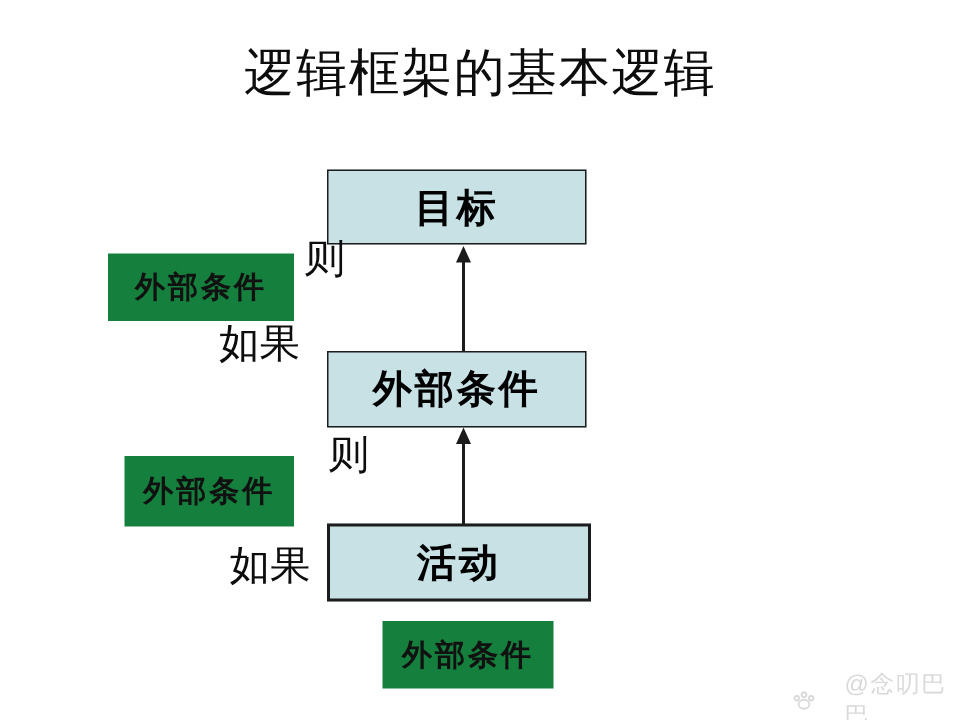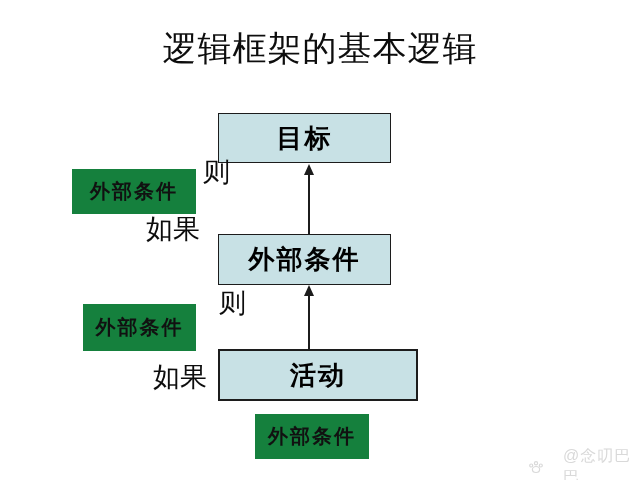--- a/index.html
+++ b/index.html
@@ -33,21 +33,21 @@
     display: flex;
     align-items: center;
     justify-content: center;
     font-size: 26px;
     font-weight: 700;
     color: #000000;
     letter-spacing: 2px;
   }
   .box-goal   { left: 218px; top: 113px; width: 173px; height: 50px; border-width: 1.5px; }
   .box-output { left: 218px; top: 234px; width: 173px; height: 51px; border-width: 1.5px; }
-  .box-activity { left: 218px; top: 349px; width: 200px; height: 52px; }
+  .box-activity { left: 218px; top: 349px; width: 176px; height: 52px; }
   .condition-box {
     position: absolute;
     background: #15803d;
     display: flex;
     align-items: center;
     justify-content: center;
     font-size: 20px;
     font-weight: 700;
     color: #111111;
     letter-spacing: 2px;

